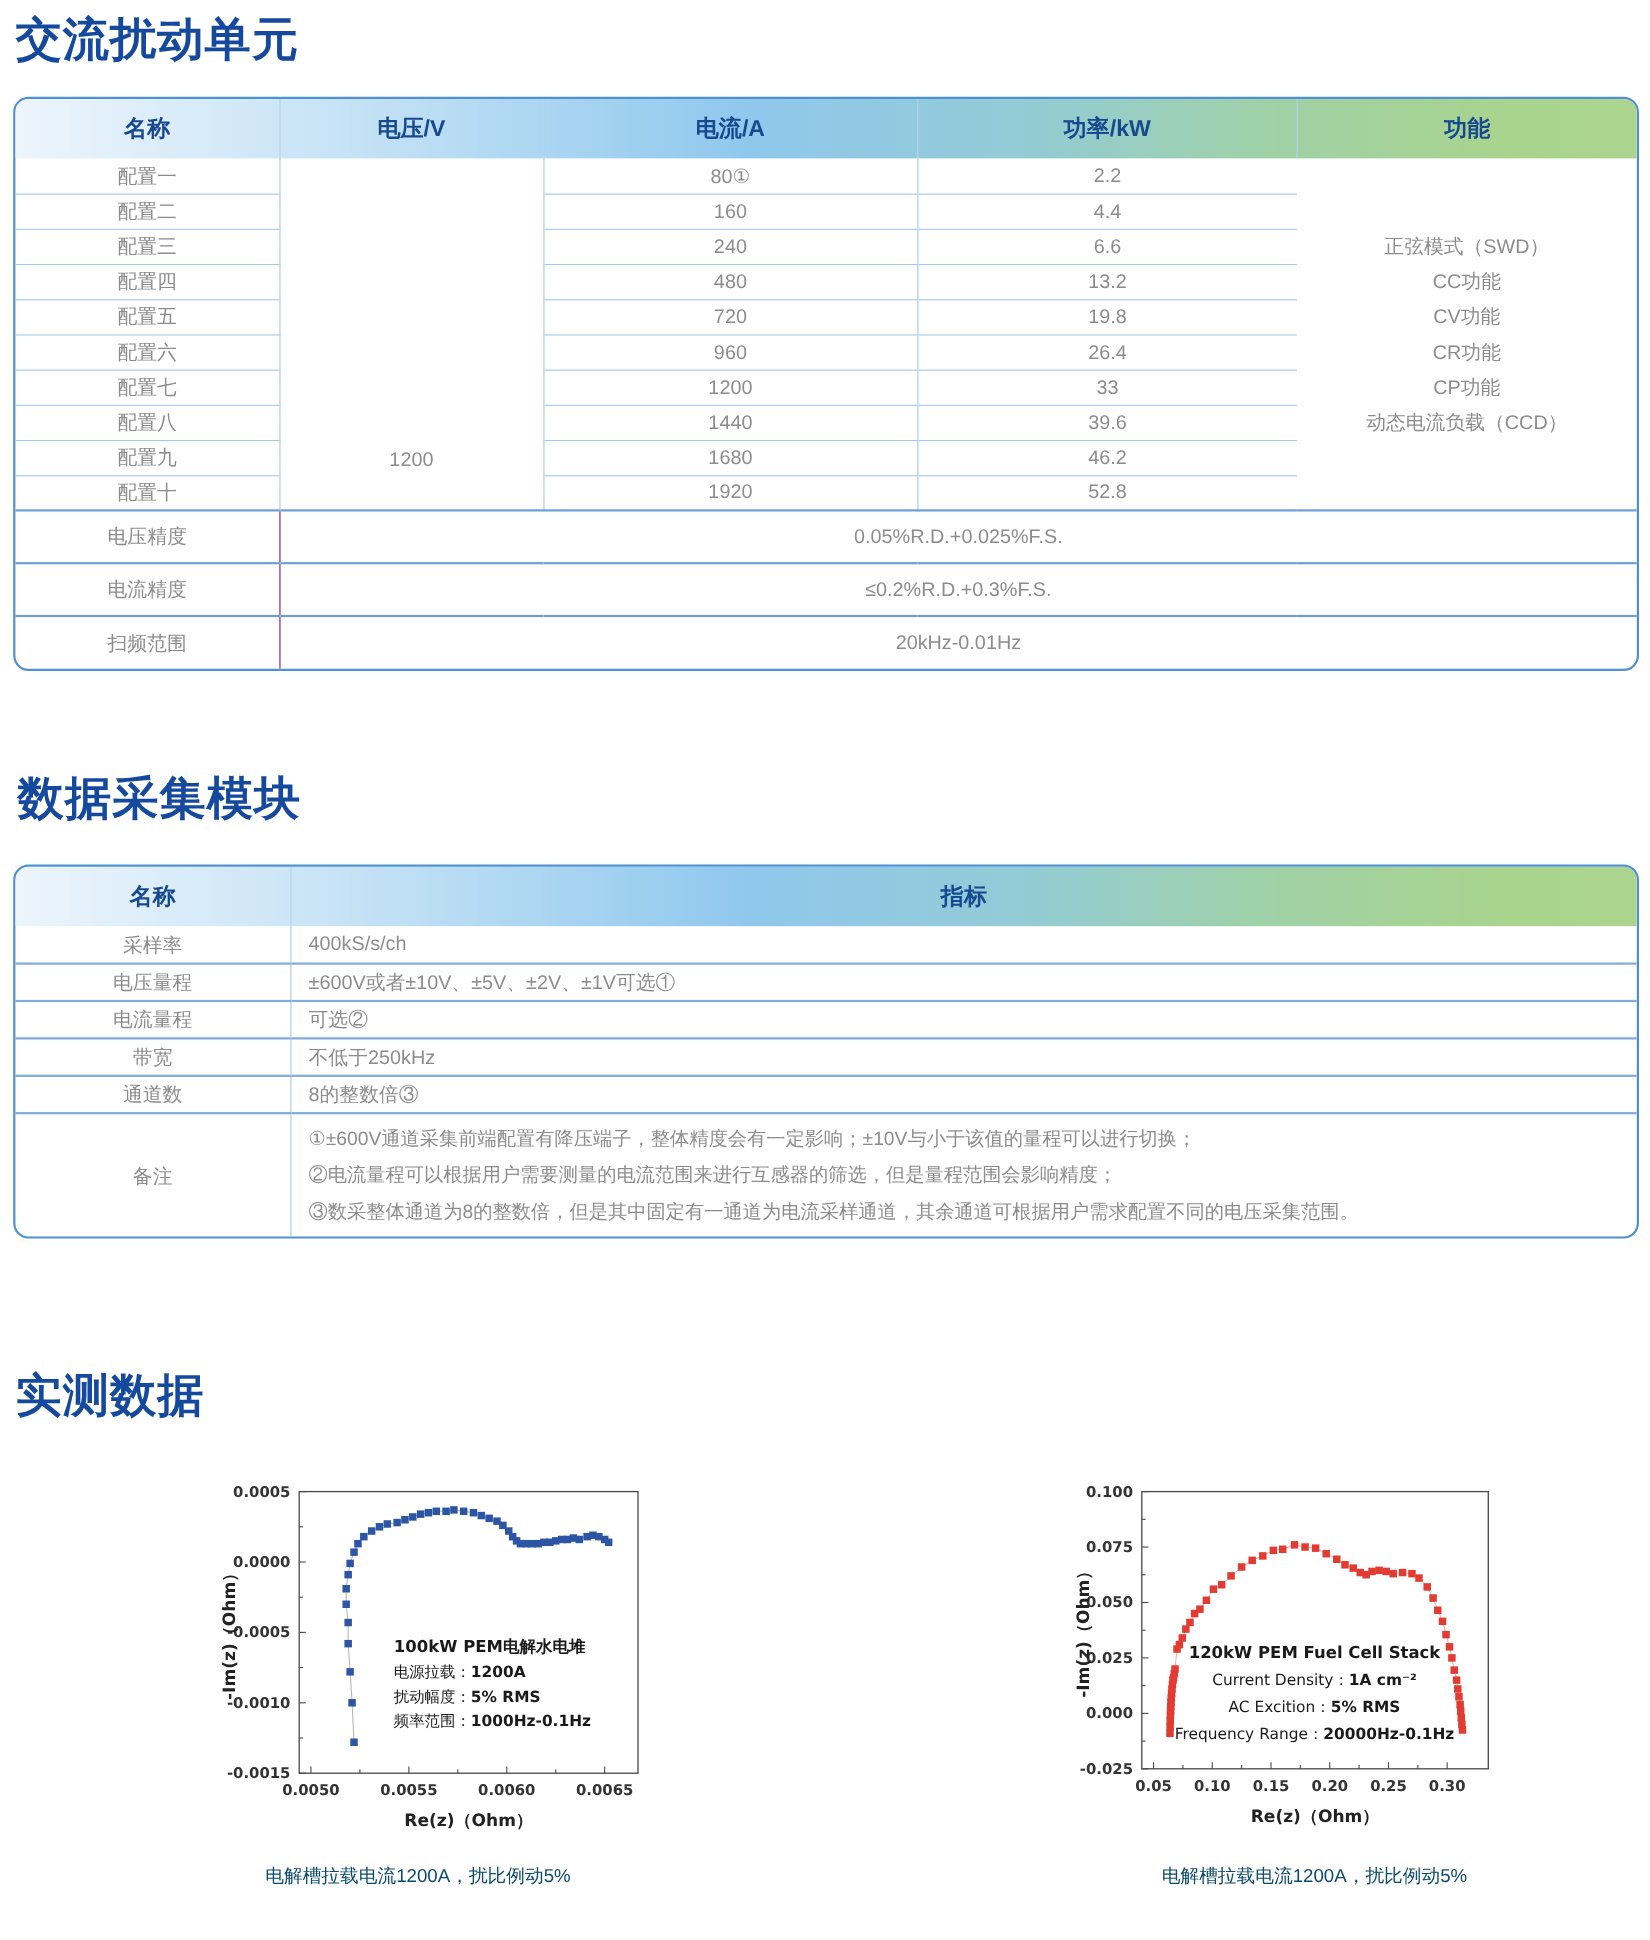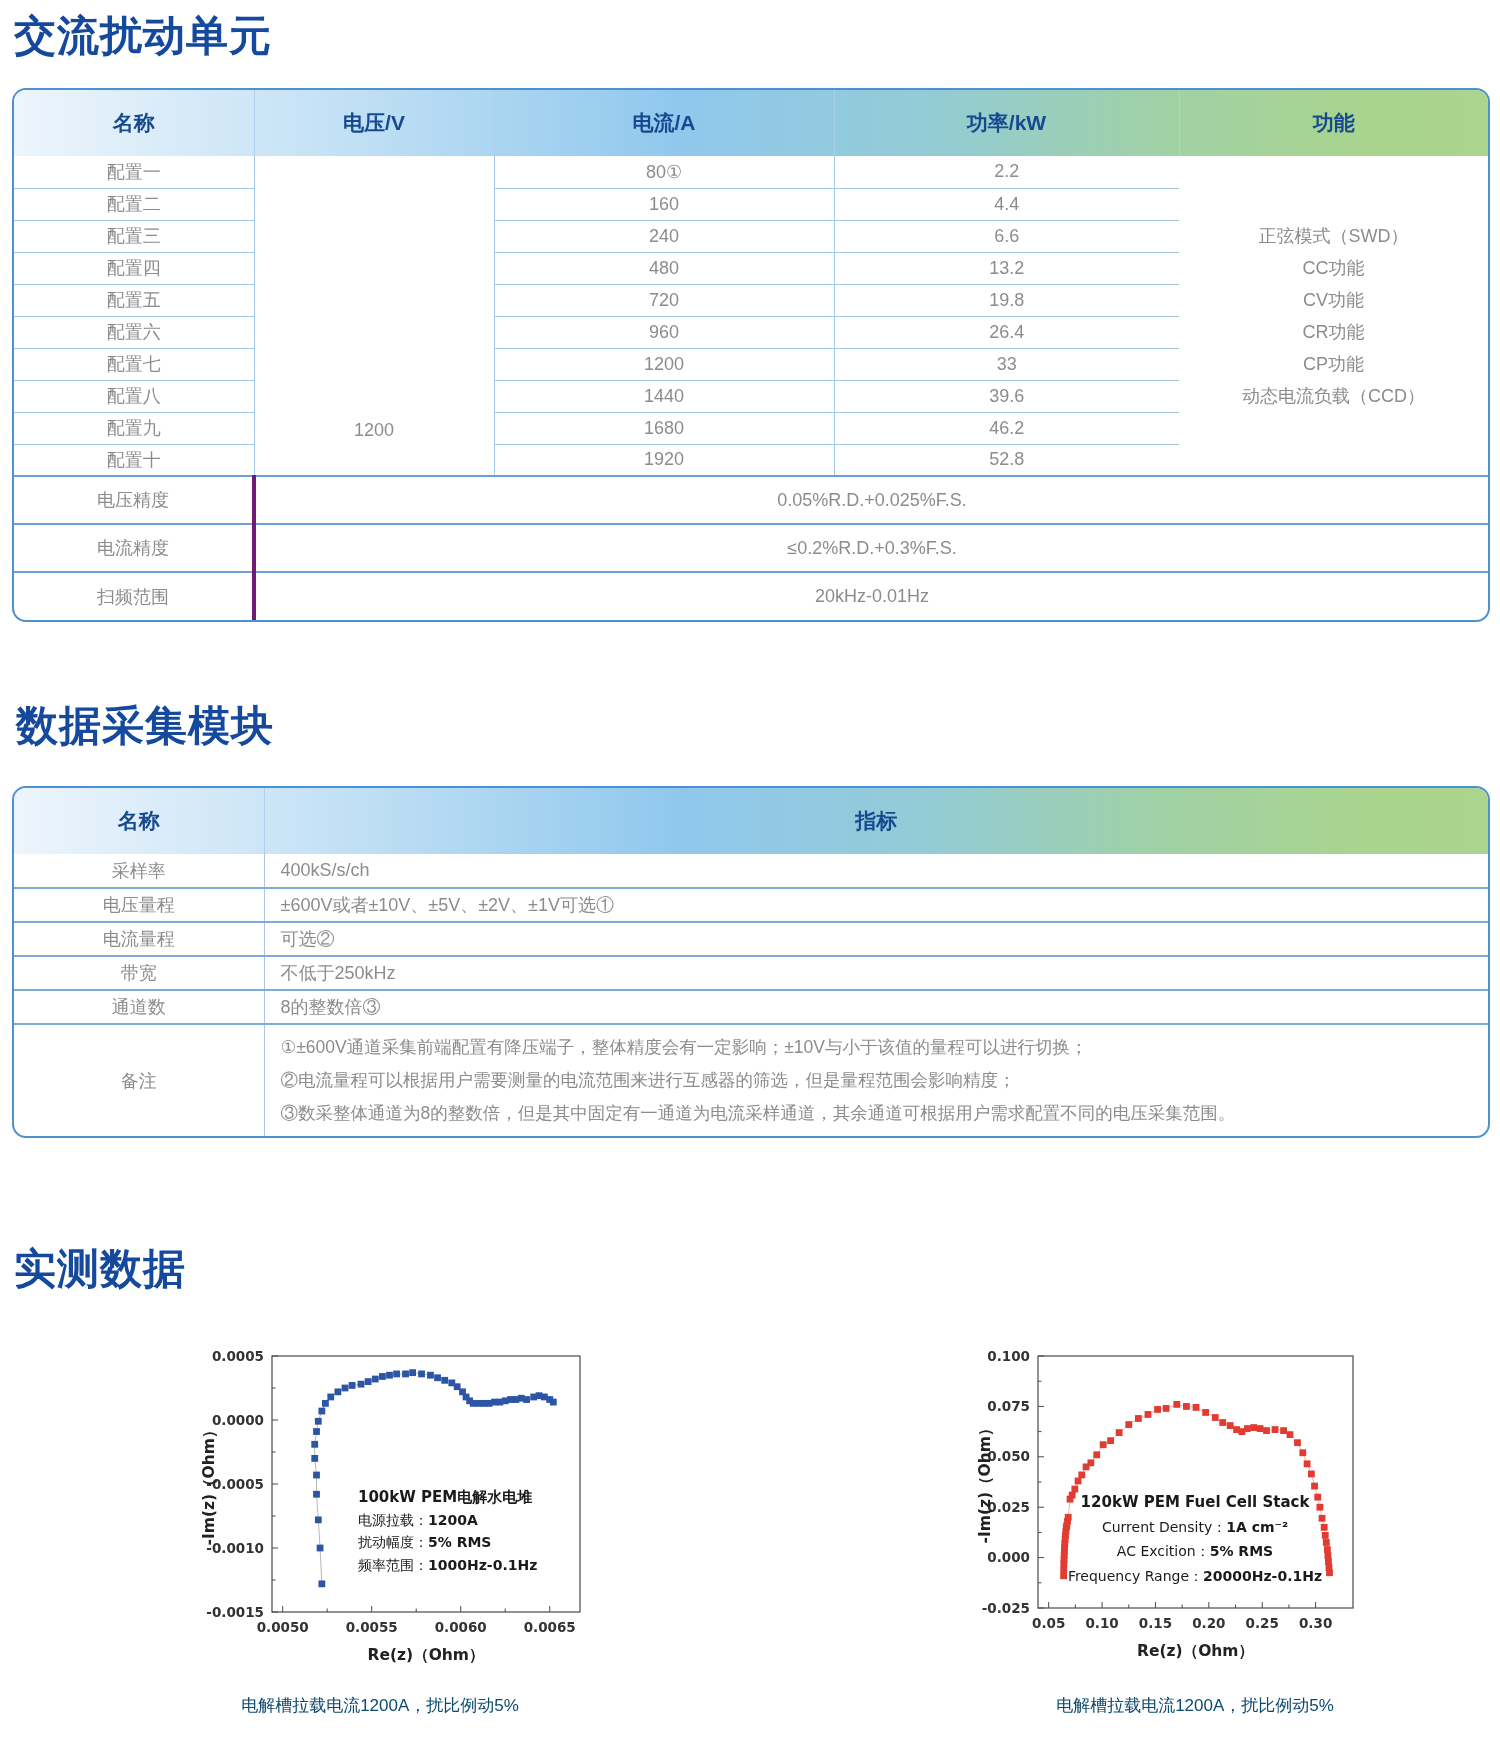--- a/index.html
+++ b/index.html
@@ -7,37 +7,37 @@
         font-family:"Liberation Sans",sans-serif;overflow:hidden;}
   h1.sec{position:absolute;margin:0;font-size:42px;font-weight:bold;color:#14499e;letter-spacing:1px;}
   #title1{left:14px;top:8px;}
   #title2{left:16px;top:698px;}
   #title3{left:14px;top:1241px;}
 
   .tbl-wrap{position:absolute;border:2px solid #4e91d2;border-radius:14px;overflow:hidden;background:#fff;}
   #t1{left:12px;top:88px;width:1474px;}
   #t2{left:12px;top:786px;width:1474px;}
   table{width:100%;border-collapse:collapse;table-layout:fixed;color:#8c8c8c;}
-  thead tr{height:66px;background:linear-gradient(90deg,#edf5fc 0%,#c3e1f5 22%,#90c8ed 45%,#93cbd6 62%,#a0d1a5 78%,#a9d48e 92%,#abd58f 100%);}
+  thead tr{height:54px;background:linear-gradient(90deg,#edf5fc 0%,#c3e1f5 22%,#90c8ed 45%,#93cbd6 62%,#a0d1a5 78%,#a9d48e 92%,#abd58f 100%);}
   th{font-size:21px;font-weight:bold;color:#17498f;border-left:1px solid #aecfec;}
   th:first-child{border-left:none;}
   td{padding:0;text-align:center;font-size:18px;}
 
   
   tr.cfg{height:32px;}
   tr.cfg td{border-bottom:1px solid #a6c8e8;}
   td.c-name{border-right:1px solid #a6c8e8;}
   td.c-power{border-left:1px solid #a6c8e8;}
   td.c-volt{border-left:1px solid #a6c8e8;border-right:1px solid #a6c8e8;vertical-align:bottom;padding-bottom:34px;}
   td.c-func{vertical-align:middle;}
   .funcs{display:flex;flex-direction:column;justify-content:center;gap:12px;font-size:18px;}
   .funcs div{line-height:20px;}
   tr.spec{height:48px;}
   tr.spec td{border-top:2px solid #6b9fd8;}
-  tr.spec td.c-name{border-right:4px solid #701a75;}
+  tr.spec td.c-name{border-right:1px solid #701a75;}
 
   
   tr.daq{height:34px;}
   tr.daq td{border-bottom:2px solid #7fabdc;}
   td.d-name{border-right:1px solid #a6c8e8;}
   td.d-val{text-align:left;padding-left:16px;}
   tr.remark td{border-bottom:none;}
   tr.remark td.d-name{border-right:1px solid #a6c8e8;}
   .remark-lines{padding:6px 0 6px 16px;text-align:left;font-size:17.5px;}
   .remark-lines div{line-height:33px;}

